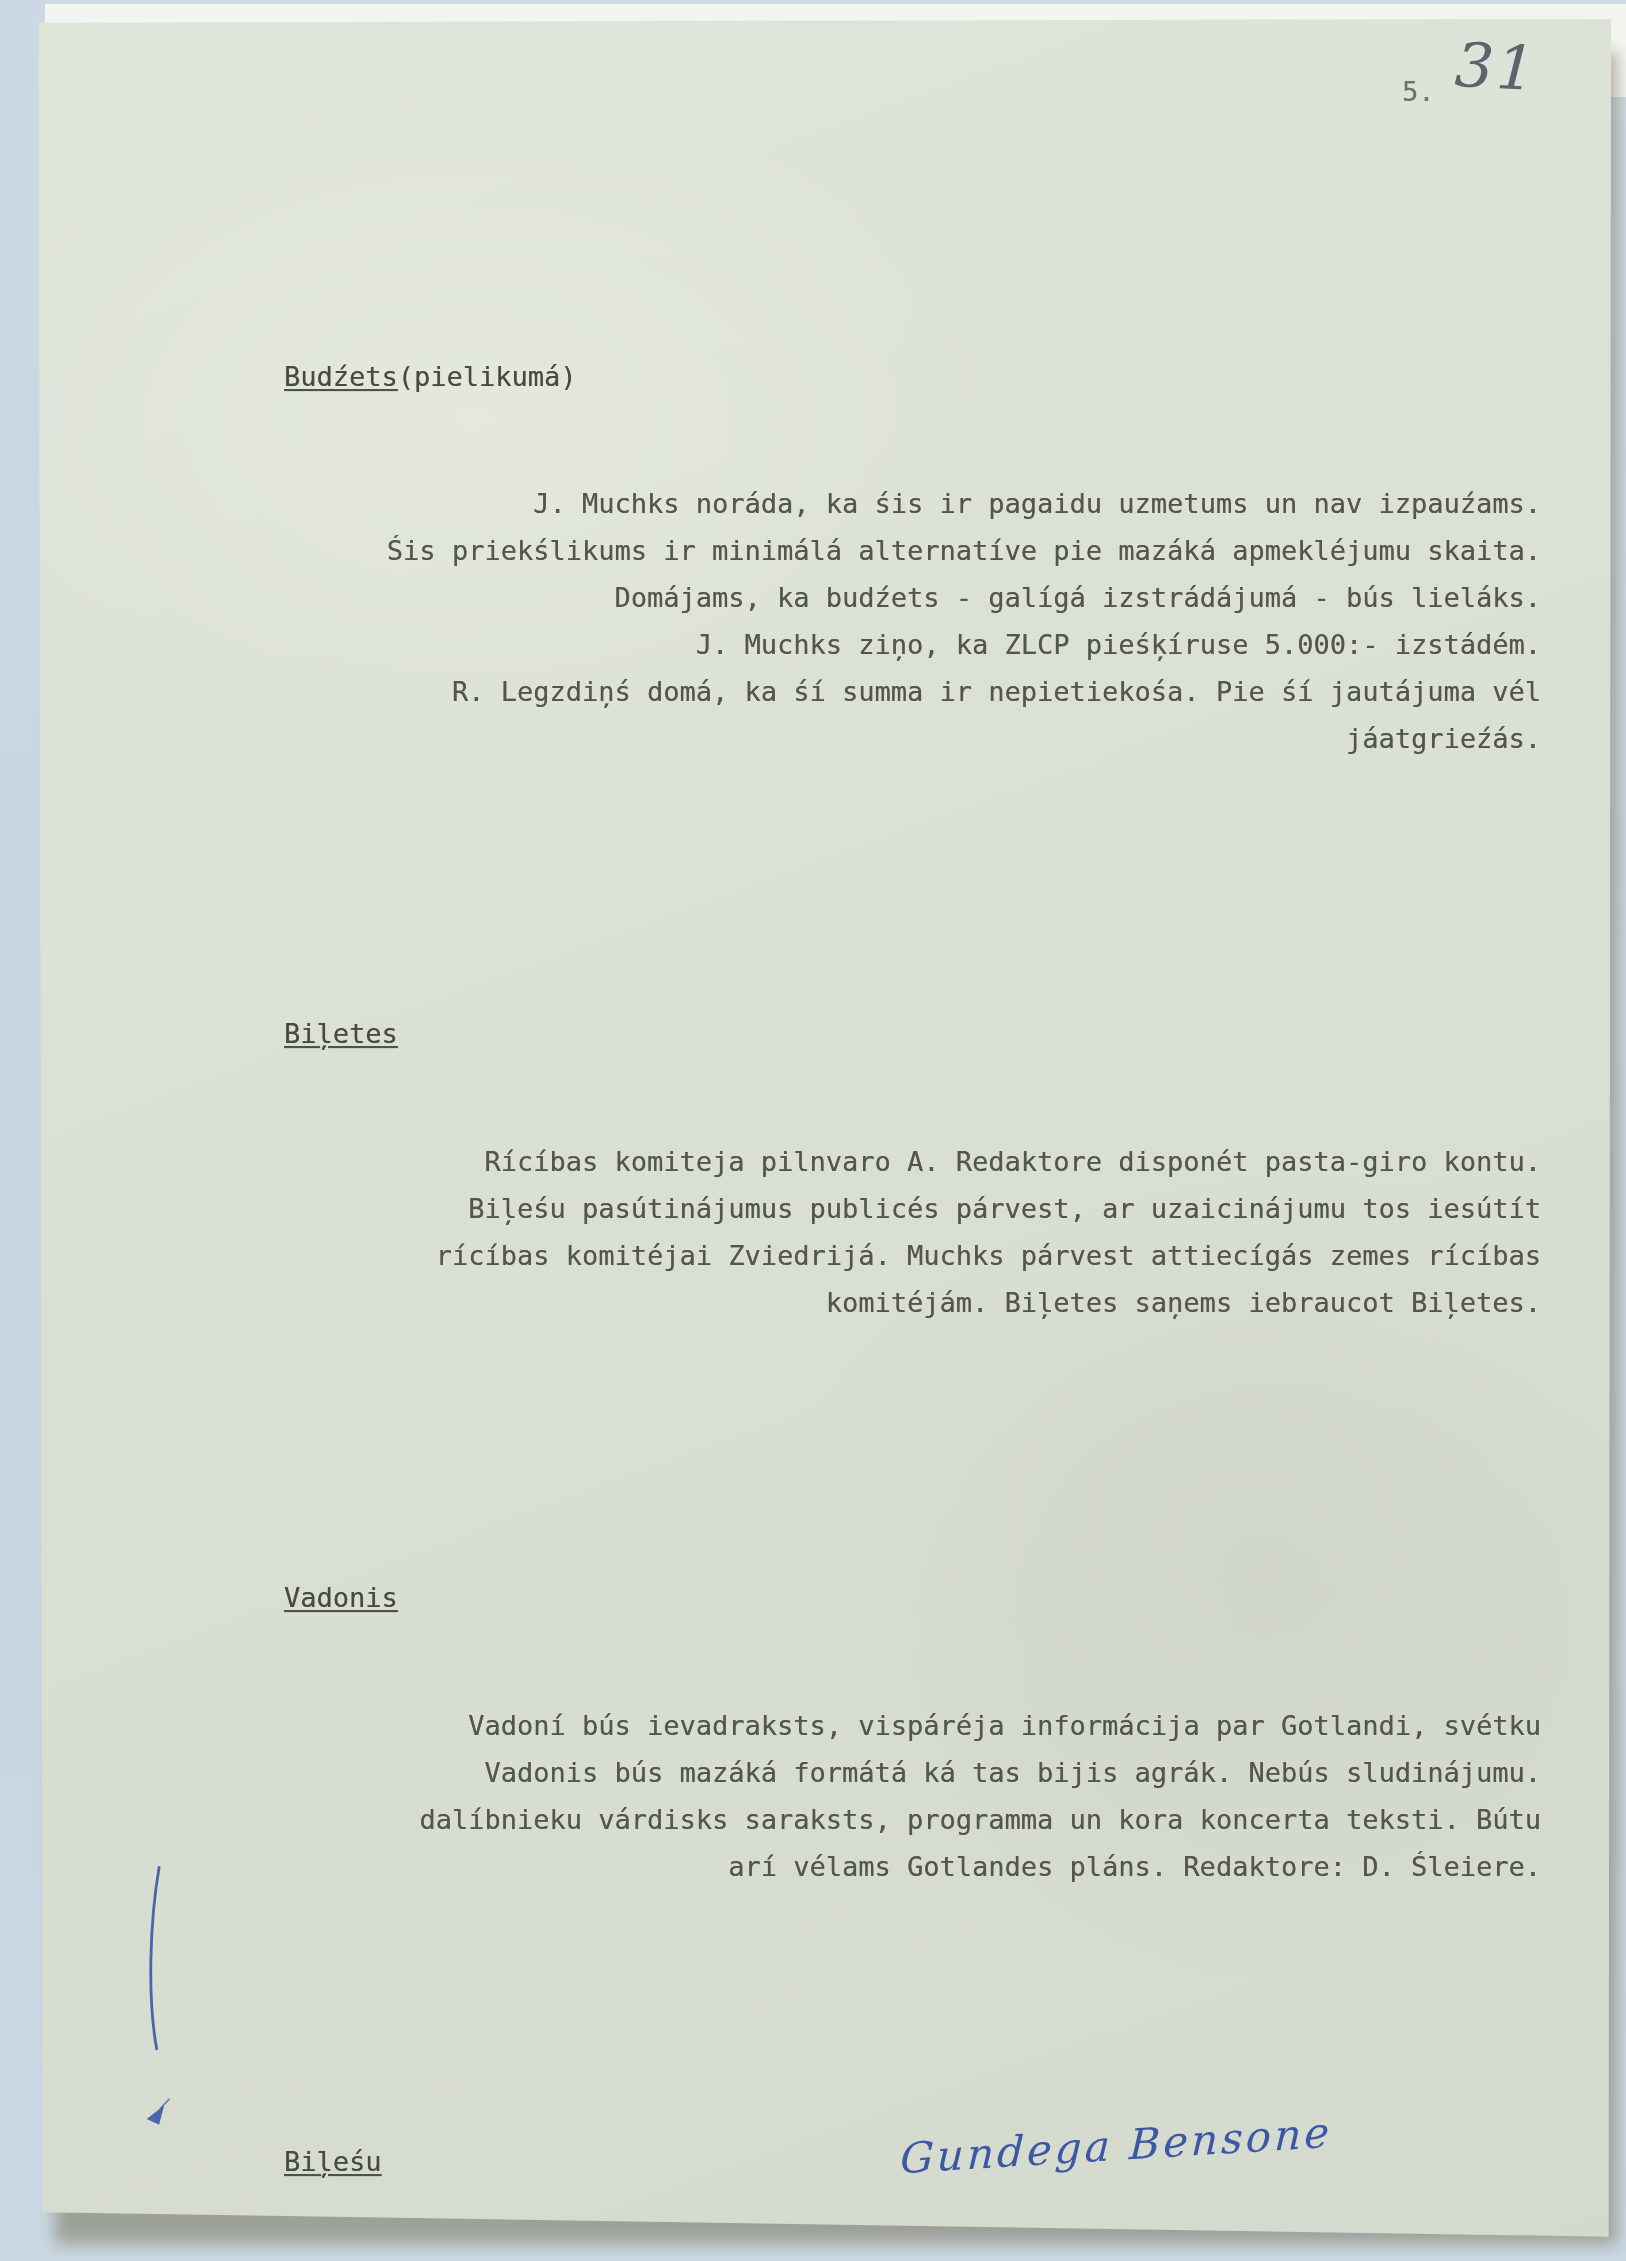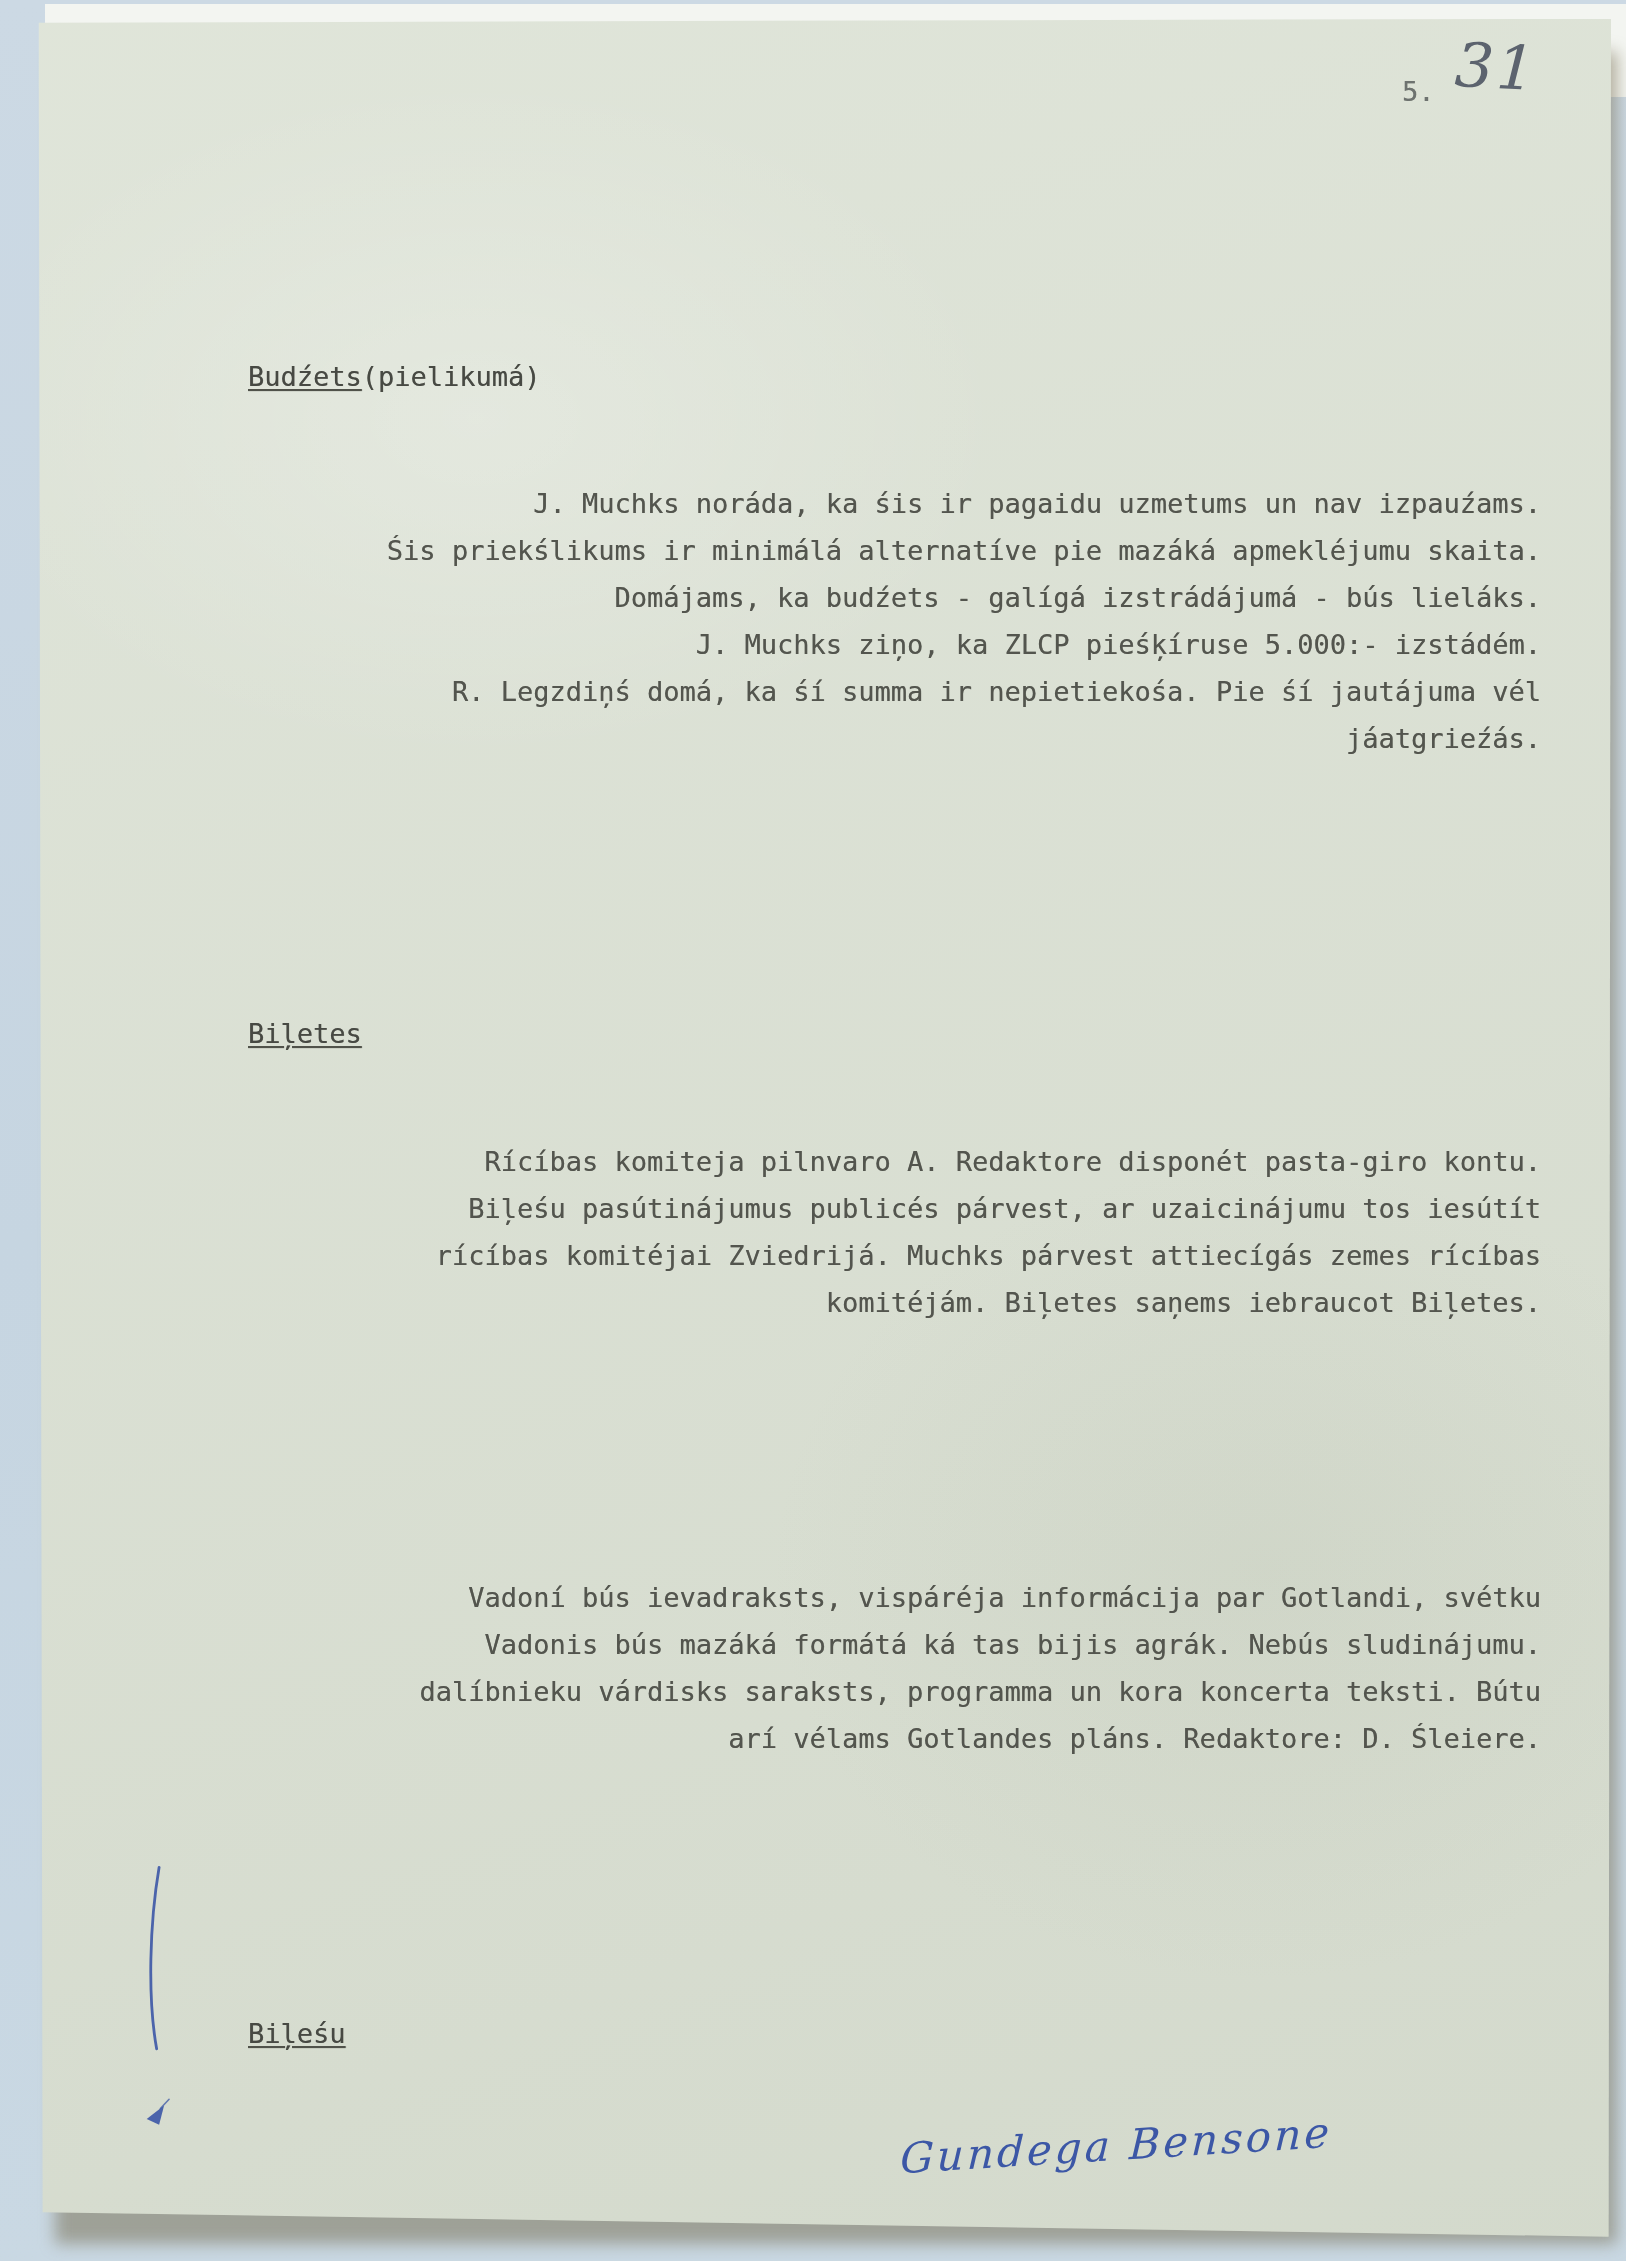--- a/index.html
+++ b/index.html
@@ -40,21 +40,21 @@
     position:absolute;left:214px;top:148px;width:1293px;
     color:#53554e;
     font-size:27px;
     text-shadow:0.2px 0.2px 0.6px rgba(62,64,56,.55);
     white-space:pre;
   }
   .section{margin-top:31px;}
   .section:first-child{margin-top:0;}
   .sections .section:nth-child(5){margin-top:15.5px;}
   .sections .section:nth-child(7){margin-top:18.7px;}
-  .heading{line-height:47px;margin-bottom:18.7px;color:#474943;}
+  .heading{line-height:47px;margin-bottom:18.7px;color:#474943;margin-left:36px;}
   .heading .h-u{
     text-decoration:underline;
     text-decoration-thickness:2.2px;
     text-underline-offset:3.1px;
     text-decoration-color:#50524a;
   }
   .line{line-height:47px;text-align:right;}
 
   
   .pageno-typed{
@@ -95,20 +95,21 @@
     <div class="heading"><span class="h-u">Budźets</span><span class="h-rest">(pielikumá)</span></div>
     <div class="lines"><div class="line">J. Muchks noráda, ka śis ir pagaidu uzmetums un nav izpauźams.</div><div class="line">Śis priekślikums ir minimálá alternatíve pie mazáká apmekléjumu skaita.</div><div class="line">Domájams, ka budźets - galígá izstrádájumá - bús lieláks.</div><div class="line">J. Muchks ziņo, ka ZLCP pieśķíruse 5.000:- izstádém.</div><div class="line">R. Legzdiņś domá, ka śí summa ir nepietiekośa. Pie śí jautájuma vél</div><div class="line">jáatgrieźás.</div></div>
   </div>
 
   <div class="section">
     <div class="heading"><span class="h-u">Biļetes</span><span class="h-rest"></span></div>
     <div class="lines"><div class="line">Rícíbas komiteja pilnvaro A. Redaktore disponét pasta-giro kontu.</div><div class="line">Biļeśu pasútinájumus publicés párvest, ar uzaicinájumu tos iesútít</div><div class="line">rícíbas komitéjai Zviedrijá. Muchks párvest attiecígás zemes rícíbas</div><div class="line">komitéjám. Biļetes saņems iebraucot Biļetes.</div></div>
   </div>
 
   <div class="section">
+    <div class="heading"><span class="h-u">Vadonis</span><span class="h-rest"></span></div>
     <div class="lines"><div class="line">Vadoní bús ievadraksts, vispáréja informácija par Gotlandi, svétku</div><div class="line">Vadonis bús mazáká formátá ká tas bijis agrák. Nebús sludinájumu.</div><div class="line">dalíbnieku várdisks saraksts, programma un kora koncerta teksti. Bútu</div><div class="line">arí vélams Gotlandes pláns. Redaktore: D. Śleiere.</div></div>
   </div>
 
   <div class="section">
     <div class="heading"><span class="h-u">Biļeśu</span><span class="h-rest"></span></div>
     
   </div>
 
   
 

